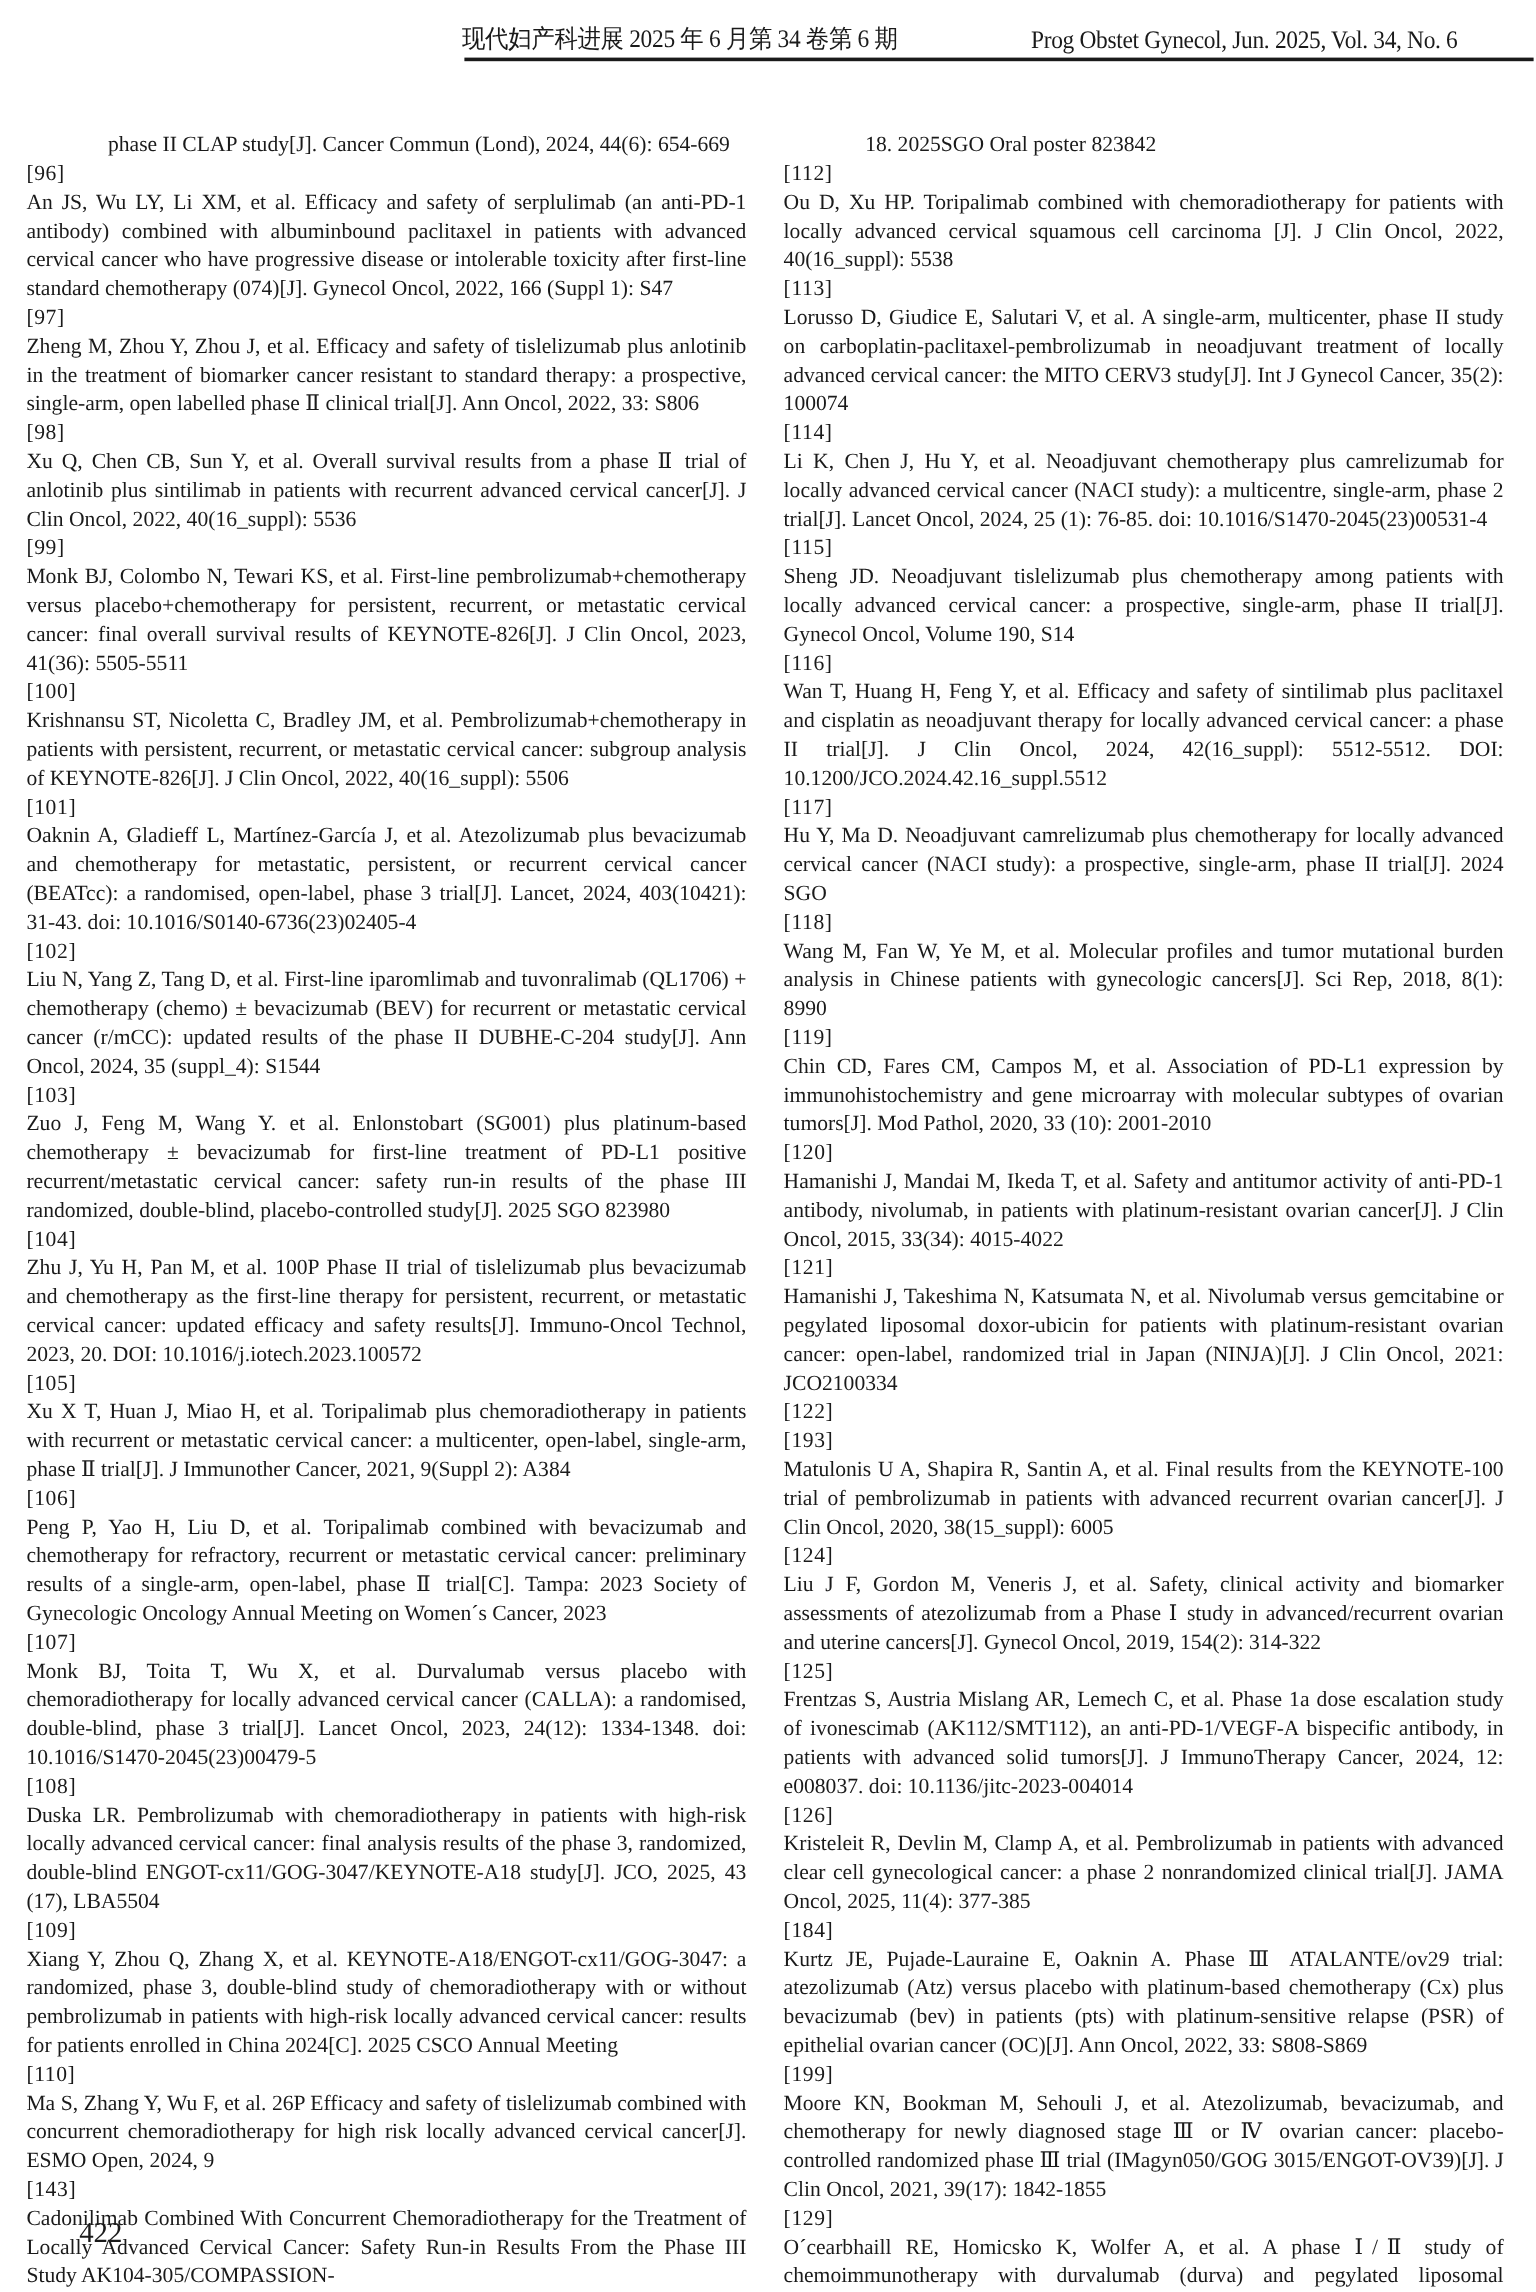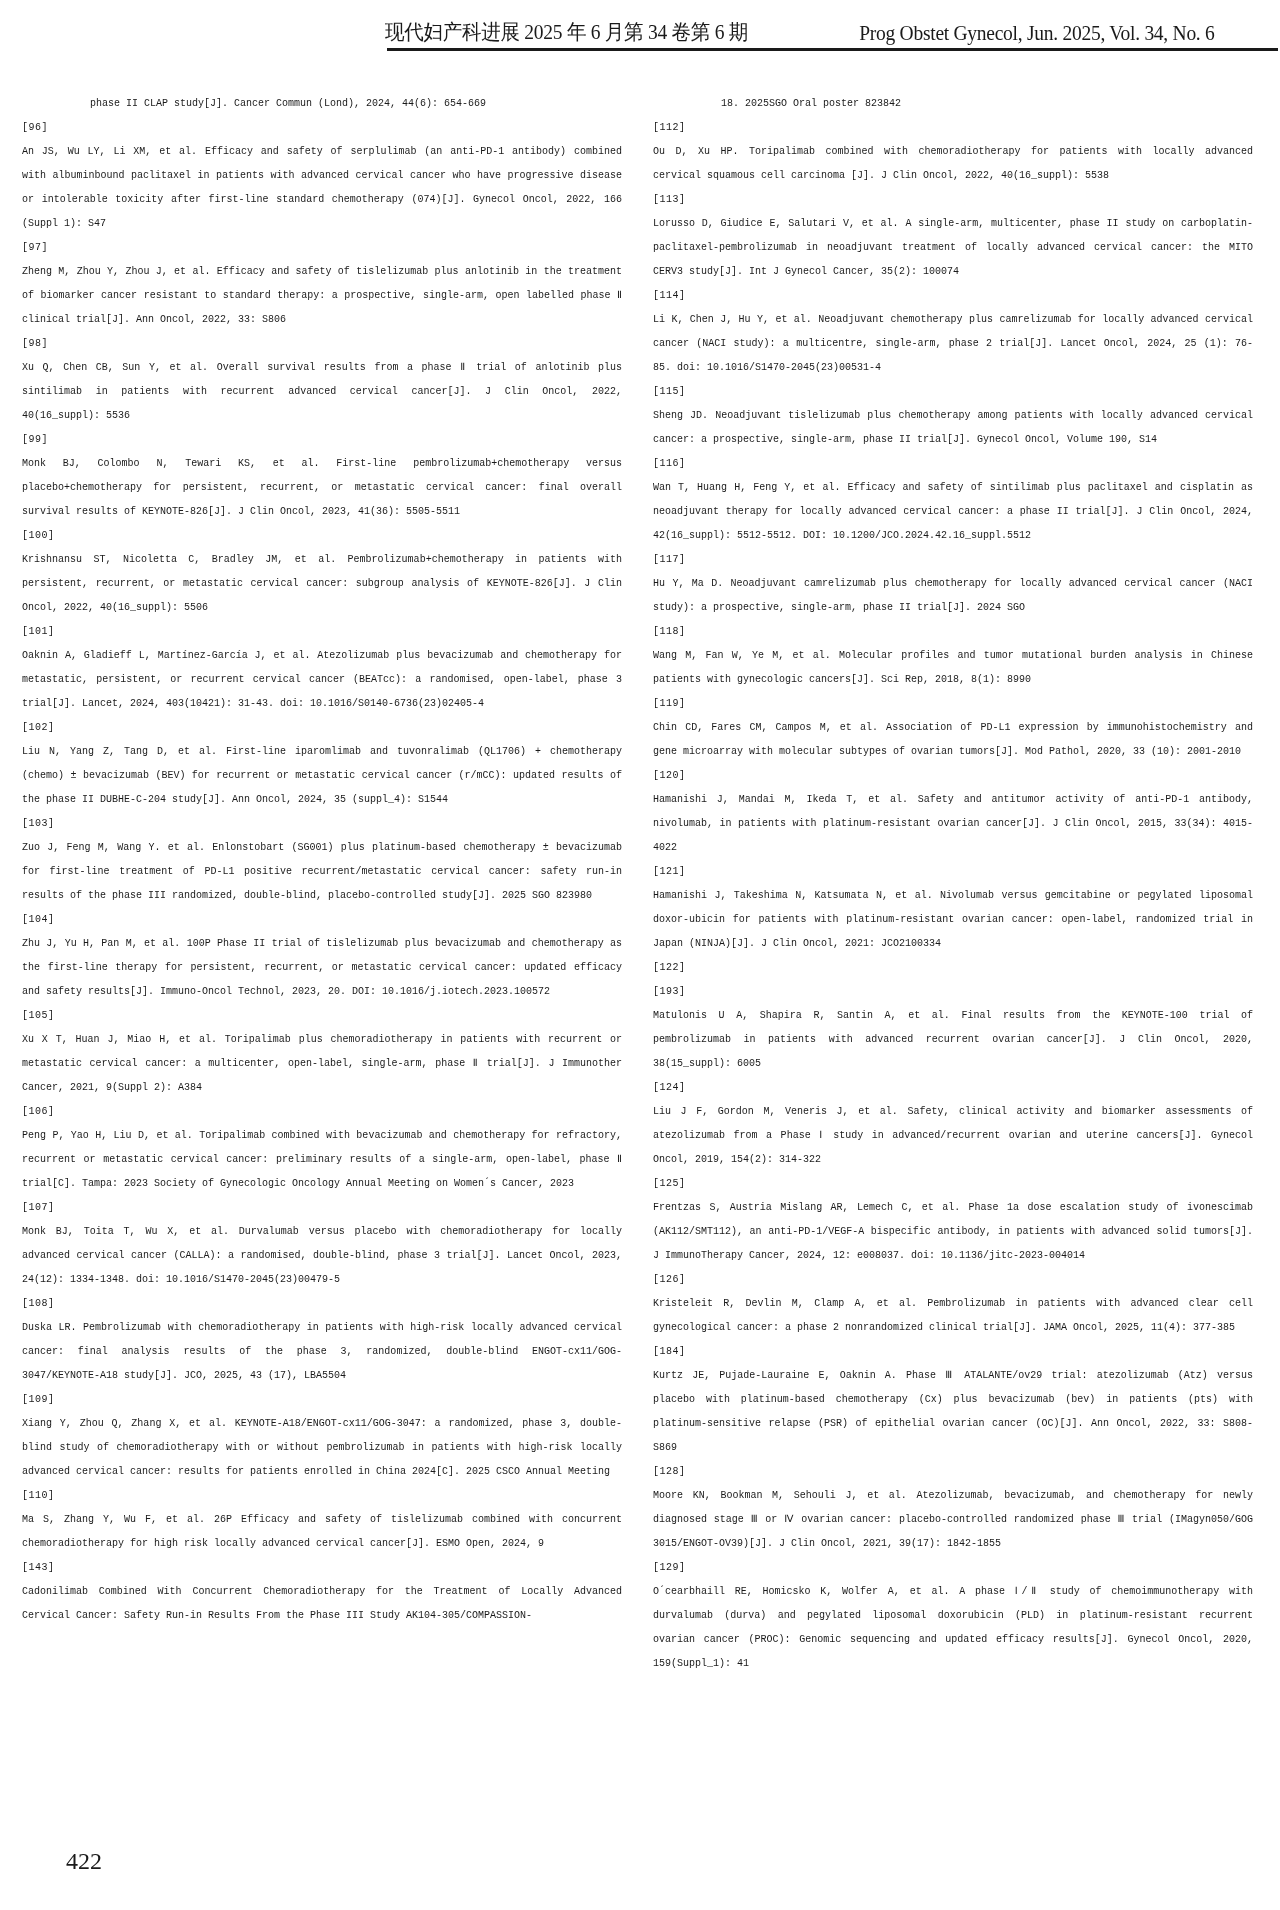--- a/index.html
+++ b/index.html
@@ -9,21 +9,21 @@
   }
   .header {
     position: absolute; left: 385px; top: 18px; width: 892px;
     display: flex; justify-content: space-between; align-items: flex-end;
     font-size: 21px; letter-spacing: -0.3px; transform: scaleX(0.93); transform-origin: left bottom;
   }
   .header-rule {
     position: absolute; left: 387px; top: 48px; width: 891px; height: 3px; background: #1a1a1a;
   }
   .col {
-    position: absolute; top: 92px; font-size: 10px; line-height: 24px; font-family: Liberation Mono, monospace;
+    position: absolute; top: 108px; font-size: 18px; line-height: 24px;
   }
   .col.left { left: 22px; width: 600px; }
   .col.right { left: 653px; width: 600px; }
   .cont { padding-left: 68px; text-align: justify; }
   .ref { display: flex; flex-direction: column; }
   .ref .num { flex: 0 0 auto; width: 68px; white-space: nowrap; letter-spacing: 0.5px; }
   .ref.wide .num { width: 80px; }
   .ref .txt { flex: 1 1 auto; text-align: justify; hyphens: none; }
   .page-number {
     position: absolute; left: 30px; top: 1848px; font-size: 24px; margin-left: 36px;
@@ -168,21 +168,21 @@
       </div>
       <div class="ref wide">
         <span class="num">[126]</span>
         <span class="txt">Kristeleit R, Devlin M, Clamp A, et al. Pembrolizumab in patients with advanced clear cell gynecological cancer: a phase 2 nonrandomized clinical trial[J]. JAMA Oncol, 2025, 11(4): 377-385</span>
       </div>
       <div class="ref wide">
         <span class="num">[184]</span>
         <span class="txt">Kurtz JE, Pujade-Lauraine E, Oaknin A. Phase Ⅲ ATALANTE/ov29 trial: atezolizumab (Atz) versus placebo with platinum-based chemotherapy (Cx) plus bevacizumab (bev) in patients (pts) with platinum-sensitive relapse (PSR) of epithelial ovarian cancer (OC)[J]. Ann Oncol, 2022, 33: S808-S869</span>
       </div>
       <div class="ref wide">
-        <span class="num">[128]</span>
+        <span class="num">[199]</span>
         <span class="txt">Moore KN, Bookman M, Sehouli J, et al. Atezolizumab, bevacizumab, and chemotherapy for newly diagnosed stage Ⅲ or Ⅳ ovarian cancer: placebo-controlled randomized phase Ⅲ trial (IMagyn050/GOG 3015/ENGOT-OV39)[J]. J Clin Oncol, 2021, 39(17): 1842-1855</span>
       </div>
       <div class="ref wide">
         <span class="num">[129]</span>
         <span class="txt">O´cearbhaill RE, Homicsko K, Wolfer A, et al. A phase Ⅰ/Ⅱ study of chemoimmunotherapy with durvalumab (durva) and pegylated liposomal doxorubicin (PLD) in platinum-resistant recurrent ovarian cancer (PROC): Genomic sequencing and updated efficacy results[J]. Gynecol Oncol, 2020, 159(Suppl_1): 41</span>
       </div>
     </div>
 </div>
 
 <div class="page-number">422</div>

